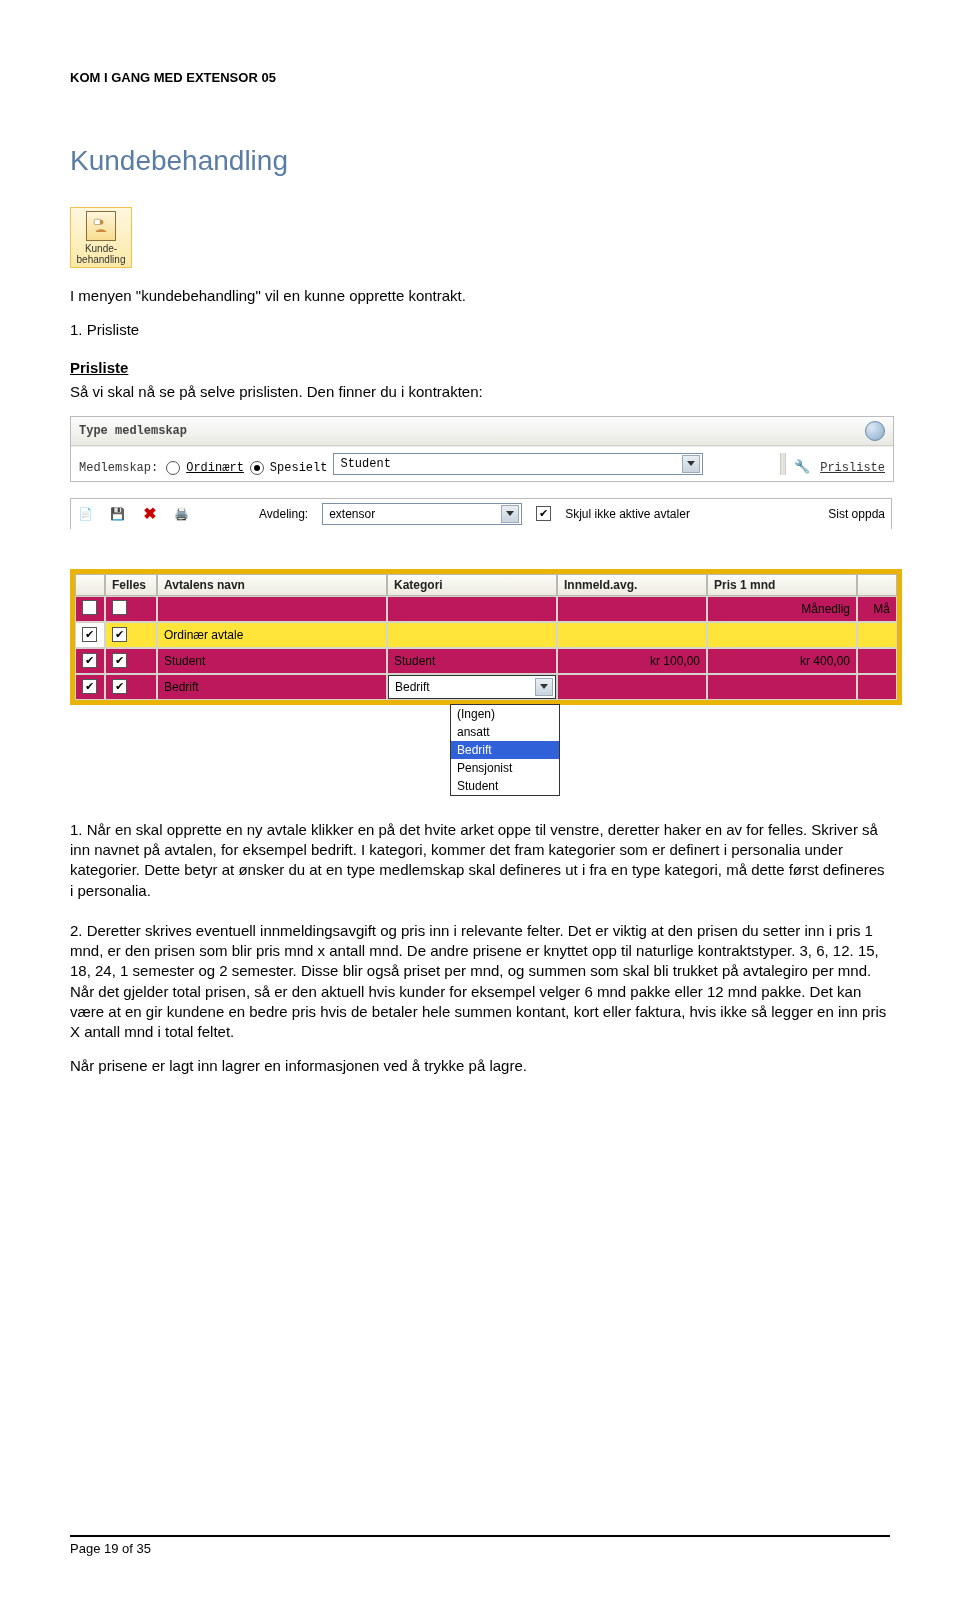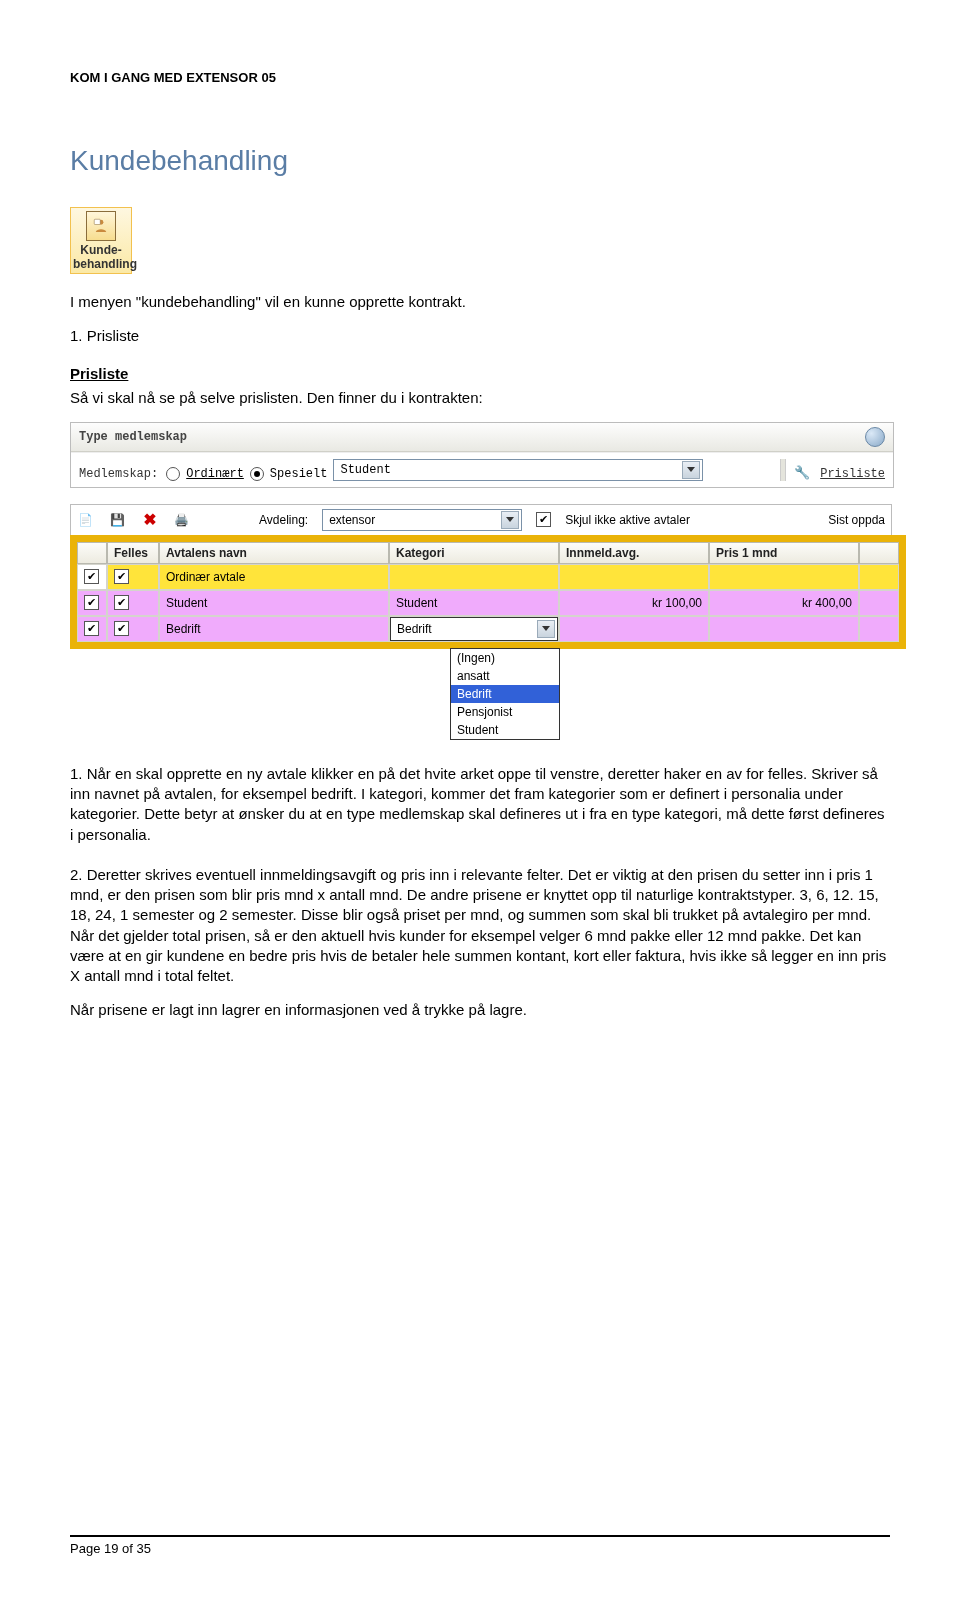--- a/index.html
+++ b/index.html
@@ -31,24 +31,23 @@
     font-size: 16px;
     font-weight: bold;
     margin: 0 0 12px 0;
   }
   .shortcut-icon {
     width: 56px;
     border: 1px solid #f2c14e;
     background: linear-gradient(#fef7e0, #fbe9a6);
     padding: 3px 2px 2px 2px;
     text-align: center;
-    font-size: 12px;
+    font-size: 10px;
     color: #333;
     margin-bottom: 18px;
-    font-weight: bold;
   }
   .shortcut-icon .icon-box {
     width: 28px;
     height: 28px;
     margin: 0 auto 2px auto;
     border: 1px solid #8a6d3b;
     background: linear-gradient(#fff6da, #f7dd8f);
     display: flex;
     align-items: center;
     justify-content: center;
@@ -148,24 +147,25 @@
   .tool-ico {
     width: 18px; height: 18px; display:flex;align-items:center;justify-content:center;
   }
   .cb {
     width: 13px; height: 13px; border: 1px solid #555; background: #fff;
     display: inline-flex; align-items: center; justify-content: center;
   }
   .cb.checked::after { content: "✔"; font-size: 11px; color: #000; line-height: 1; }
 
   .grid {
-    border: 7px solid #eab308;
+    border: 5px solid #eab308;
     width: 100%;
-    background: #f0abfc;
+    background: #be185d;
     table-layout: fixed;
+    margin-top: 40px;
   }
   .grid .hrow {
     background: linear-gradient(#fdfdfa,#eceadf);
   }
   .grid .hcell {
     border: 1px solid #b9b9af;
     padding: 3px 6px;
     font-weight: bold;
     font-size: 12px;
     color: #222;
@@ -283,20 +283,29 @@
       <tbody>
           <tr class="hrow">
         <td class="hcell"></td>
         <td class="hcell">Felles</td>
         <td class="hcell">Avtalens navn</td>
         <td class="hcell">Kategori</td>
         <td class="hcell">Innmeld.avg.</td>
         <td class="hcell">Pris 1 mnd</td>
         <td class="hcell"></td>
       </tr>
+      <tr>
+        <td class="cell chkcell"><span class="cb"></span></td>
+        <td class="cell"><span class="cb"></span></td>
+        <td class="cell"></td>
+            <td class="cell"></td>
+            <td class="cell"></td>
+        <td class="cell right">Månedlig</td>
+        <td class="cell right">Må</td>
+      </tr>
       <tr class="row-yellow">
         <td class="cell chkcell"><span class="cb checked"></span></td>
         <td class="cell"><span class="cb checked"></span></td>
         <td class="cell">Ordinær avtale</td>
         <td class="cell"></td>
         <td class="cell right"></td>
         <td class="cell right"></td>
         <td class="cell"></td>
       </tr>
       <tr>

